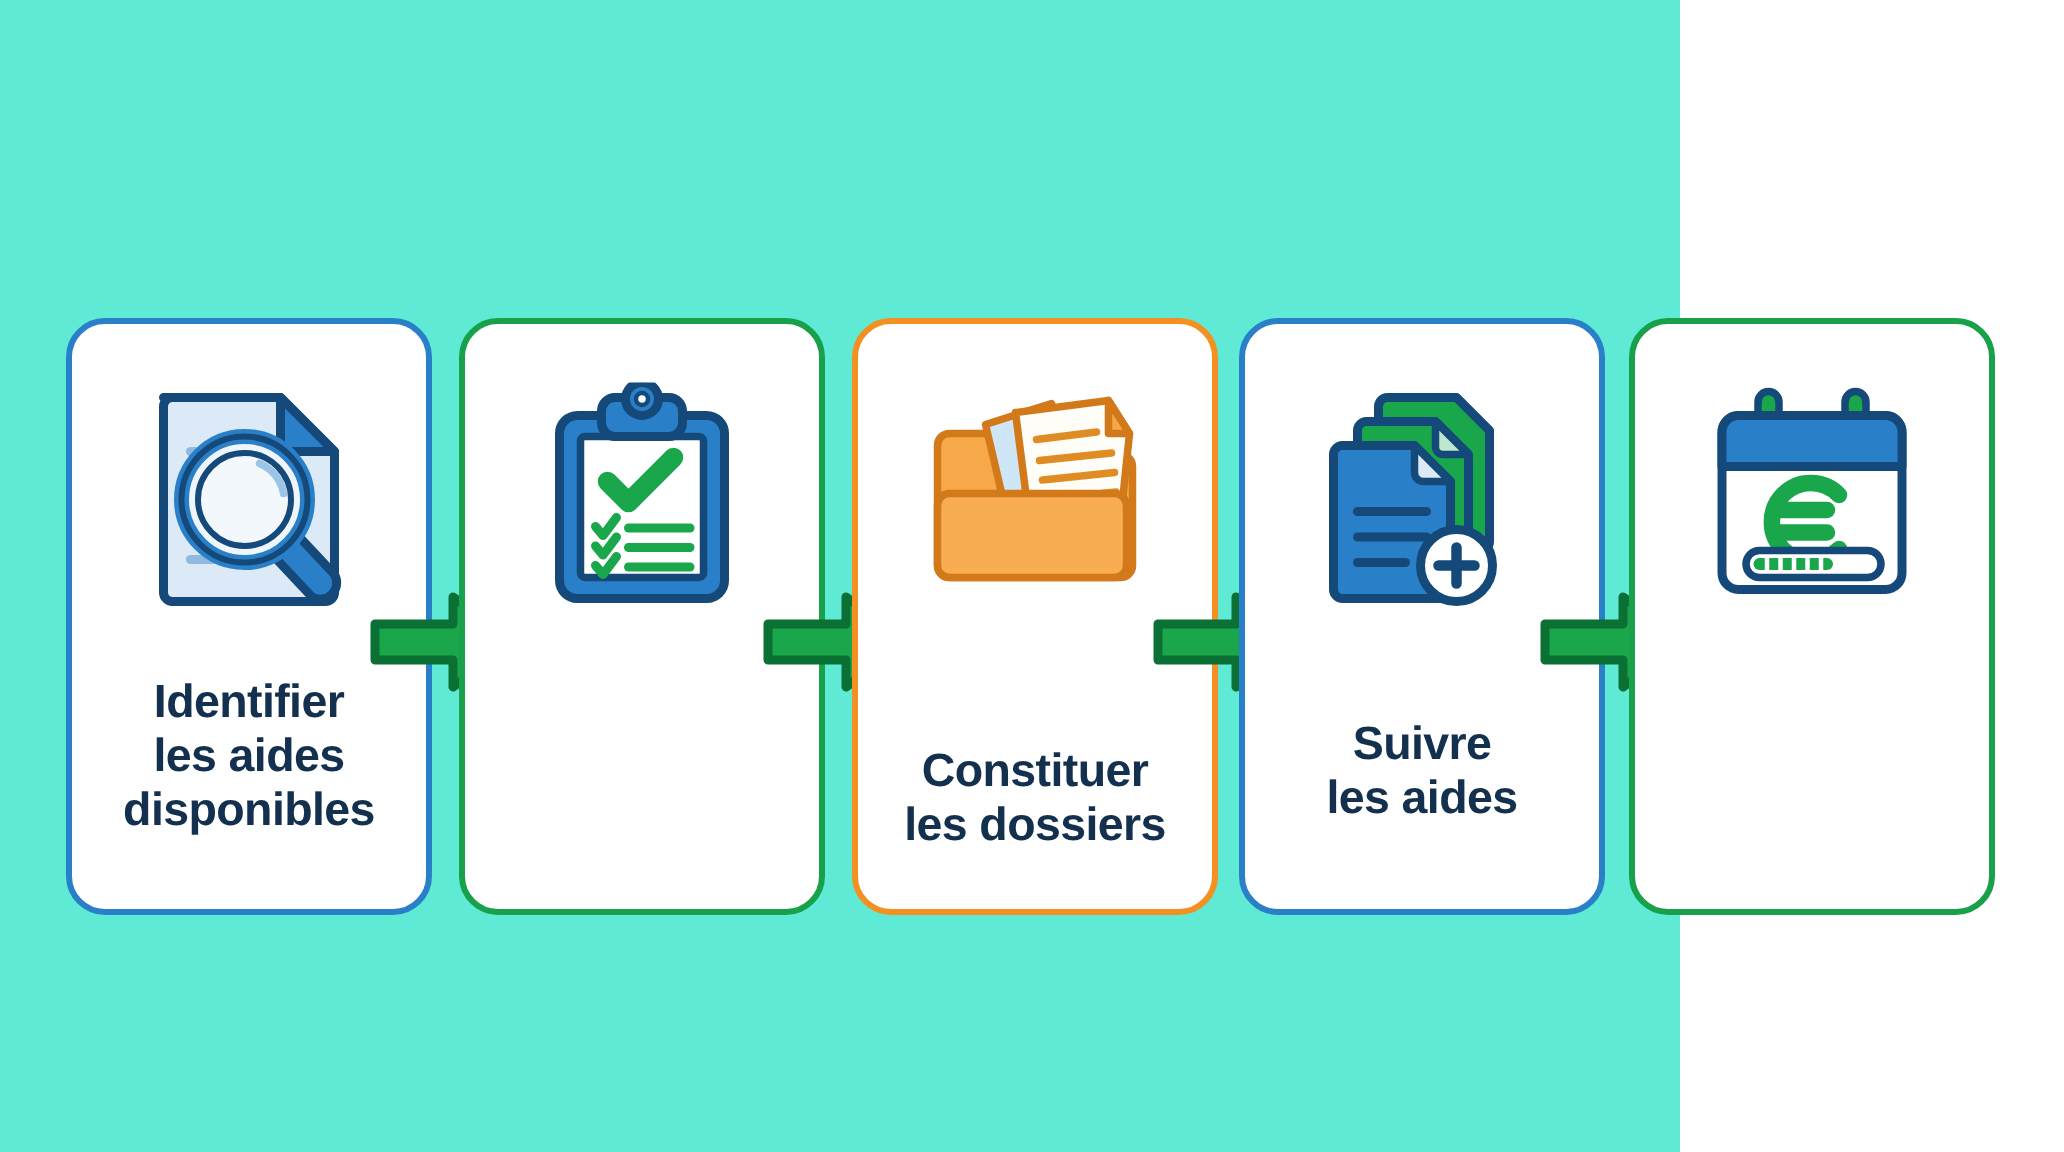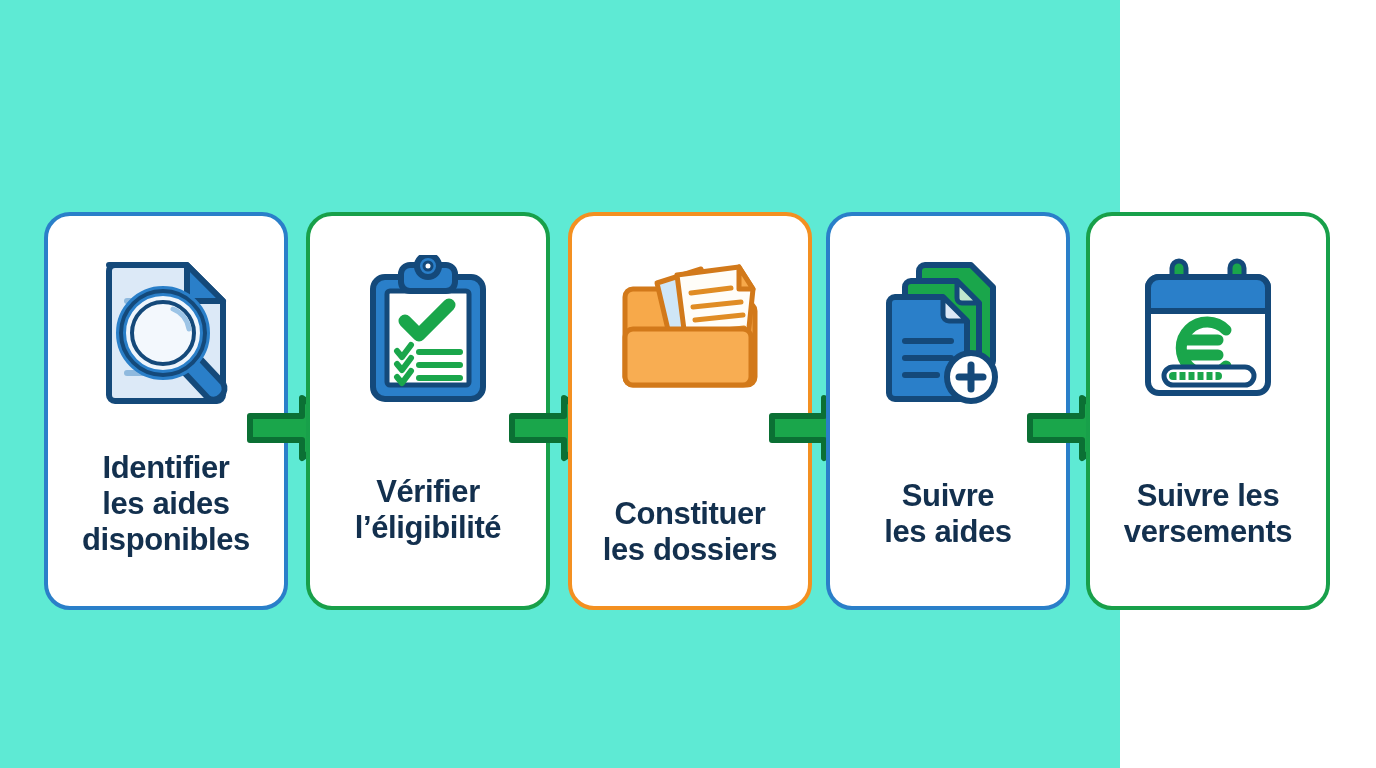--- a/index.html
+++ b/index.html
@@ -164,22 +164,20 @@
             <g stroke="#1aa64b" stroke-width="6" stroke-linecap="round" stroke-linejoin="round">
               <path d="M32 96 l5 6 l9 -12" fill="none"></path>
               <path d="M32 109 l5 6 l9 -12" fill="none"></path>
               <path d="M32 122 l5 6 l9 -12" fill="none"></path>
               <line x1="54" y1="97" x2="95" y2="97"></line>
               <line x1="54" y1="110" x2="95" y2="110"></line>
               <line x1="54" y1="123" x2="95" y2="123"></line>
             </g>
           </svg>
         </div>
-        <div class="card-label">Vérifier
-l’éligibilité</div>
       </div>
     </div>
 
     <div class="flow-arrow arrow-2">
       <svg width="106" height="76" viewBox="0 0 106 76">
         <path d="M6 26 H58 V8 L100 38 L58 68 V50 H6 Z" fill="#1aa64b" stroke="#0b7034" stroke-width="6" stroke-linejoin="round"></path>
       </svg>
     </div>
 
     <div class="step-card c-orange card-3" style="border-color: rgb(243, 144, 33);">
@@ -272,19 +270,17 @@
             <rect x="31" y="117" width="53" height="8" rx="4" fill="#1aa64b"></rect>
             <g stroke="#ffffff" stroke-width="3">
               <line x1="40" y1="117" x2="40" y2="125"></line>
               <line x1="49" y1="117" x2="49" y2="125"></line>
               <line x1="58" y1="117" x2="58" y2="125"></line>
               <line x1="67" y1="117" x2="67" y2="125"></line>
               <line x1="76" y1="117" x2="76" y2="125"></line>
             </g>
           </svg>
         </div>
-        <div class="card-label">Suivre les
-versements</div>
       </div>
     </div>
 
   </div>
 </div>
 
 </body></html>

